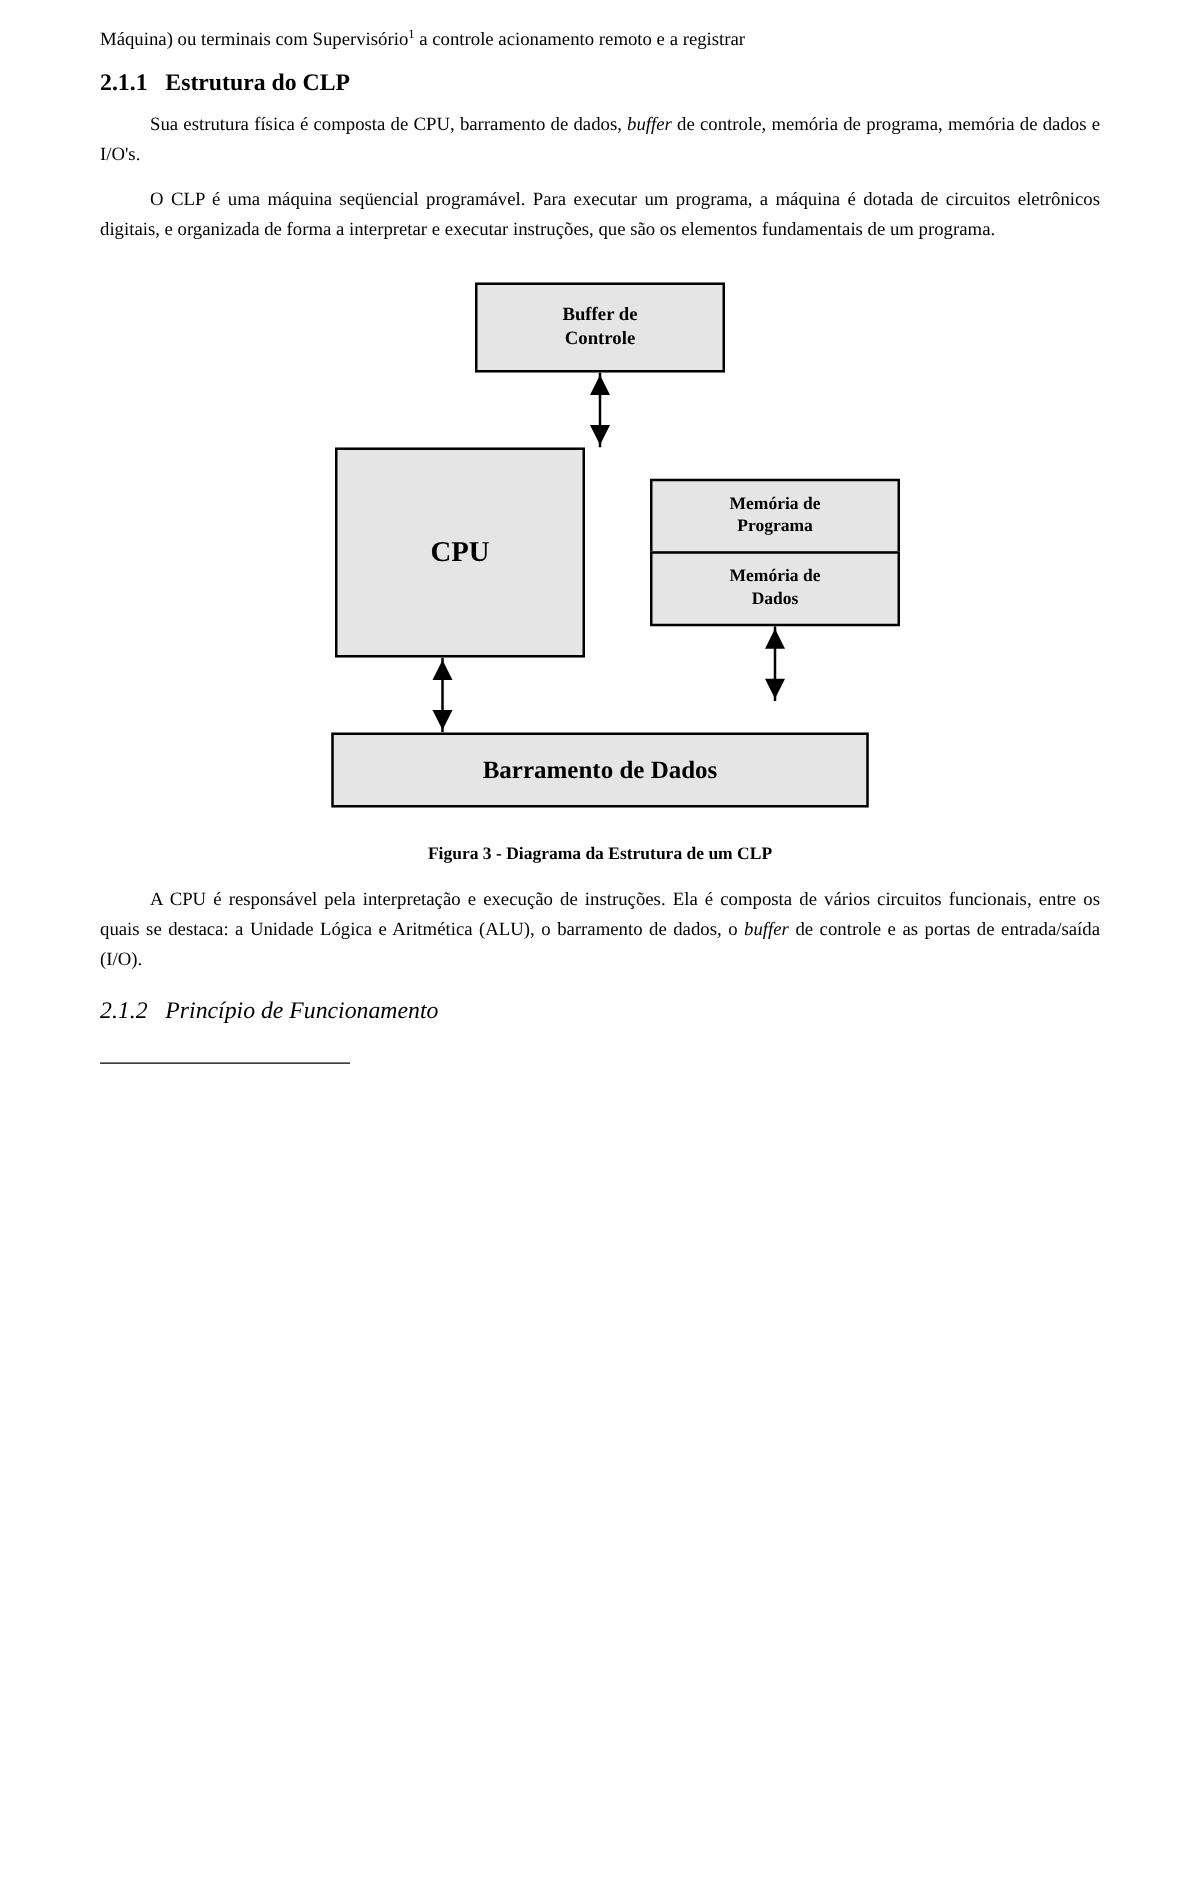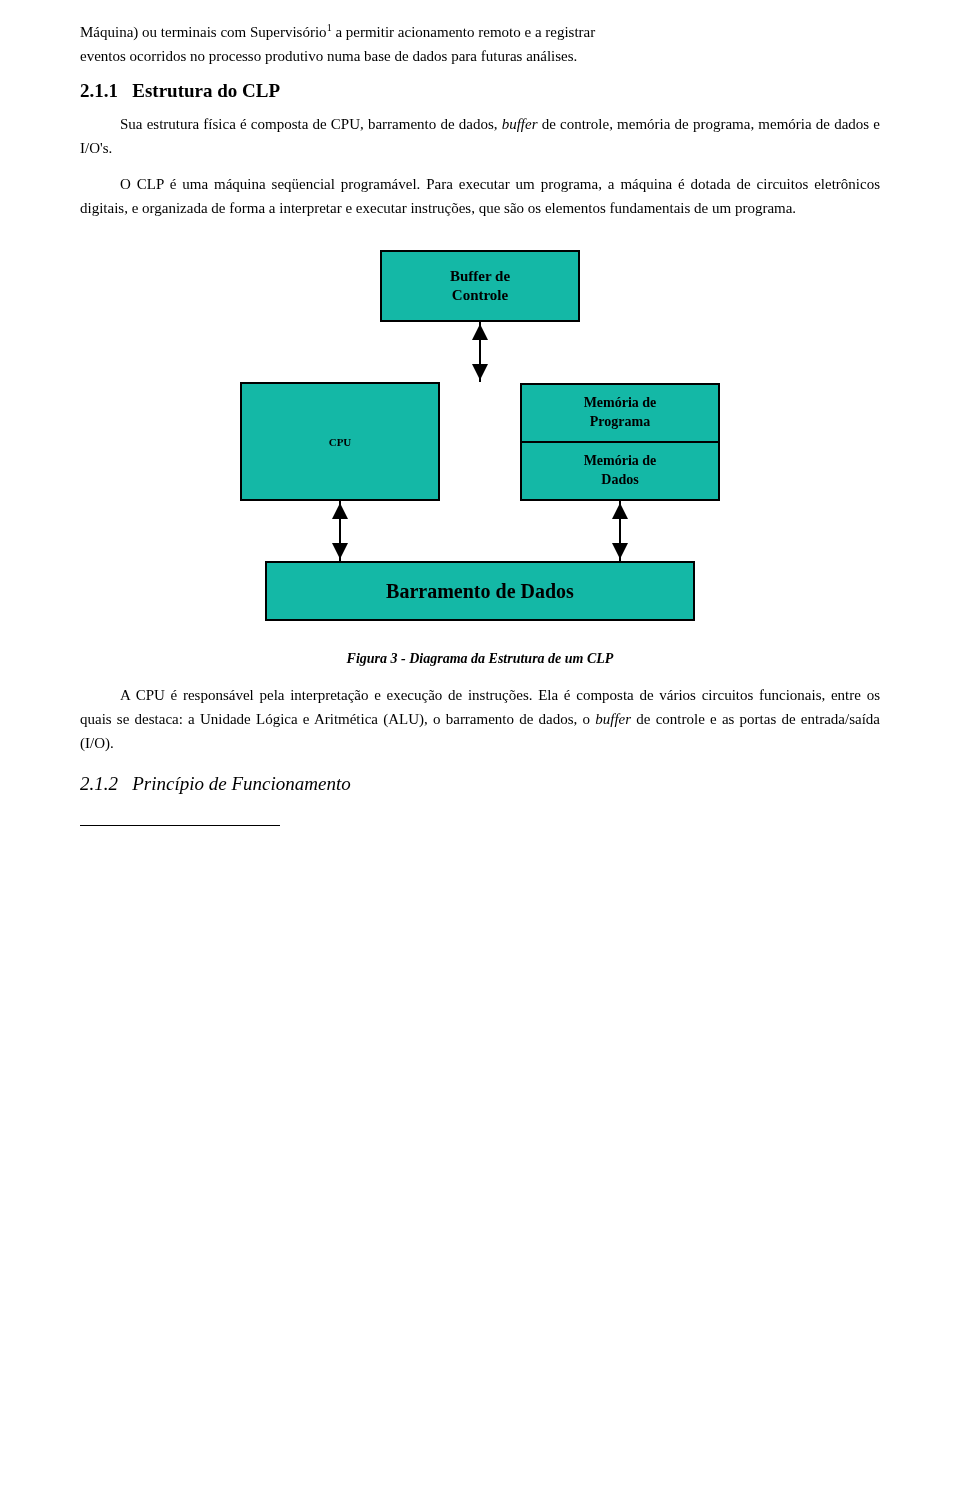--- a/index.html
+++ b/index.html
@@ -34,37 +34,38 @@
     .diagram-container {
       display: flex;
       flex-direction: column;
       align-items: center;
       margin: 30px auto;
       width: 560px;
       position: relative;
     }
     .box {
       border: 2px solid #000;
-      background: #14b8a6;
+      background: #e5e5e5;
       text-align: center;
       font-size: 15px;
       font-weight: bold;
       display: flex;
       align-items: center;
       justify-content: center;
     }
     .buffer-box {
       width: 200px;
       height: 72px;
       line-height: 1.3;
     }
     .cpu-box {
       width: 200px;
-      height: 119px;
-      font-size: 11px;
+      height: 168px;
+      font-size: 23px;
+      margin-left: 28px;
     }
     .memoria-programa-box {
       width: 200px;
       height: 60px;
       font-size: 14px;
       line-height: 1.3;
     }
     .memoria-dados-box {
       width: 200px;
       height: 60px;
@@ -76,21 +77,20 @@
       height: 60px;
       font-size: 20px;
       font-weight: bold;
     }
     .figure-caption {
       text-align: center;
       font-weight: bold;
       font-size: 14px;
       margin-top: 10px;
       margin-bottom: 16px;
-      font-style: italic;
     }
     .footnote-divider {
       border-top: 1px solid #000;
       width: 200px;
       margin-top: 30px;
       margin-bottom: 6px;
     }
     .footnote {
       font-size: 12px;
       line-height: 1.4;
@@ -115,22 +115,21 @@
     }
     .italic { font-style: italic; }
     sup { font-size: 10px; vertical-align: super; }
   </style>
 </head>
 <body>
 
 <div class="page">
 
   <p class="text-block">
-    <span>Máquina) ou terminais com Supervisório</span><sup>1</sup><span> a permitir acionamento remoto e a registrar</span><br>
-    <span>eventos ocorridos no processo produtivo numa base de dados para futuras análises.</span>
+    <span>Máquina) ou terminais com Supervisório</span><sup>1</sup><span> a controle acionamento remoto e a registrar</span><br>
   </p>
 
   <p class="section-heading">
     <span>2.1.1</span>&nbsp;&nbsp;&nbsp;<span>Estrutura do CLP</span>
   </p>
 
   <p class="text-block indent">
     <span>Sua estrutura física é composta de CPU, barramento de dados, </span><span class="italic">buffer</span><span> de controle, memória de programa, memória de dados e I/O's.</span>
   </p>
 

